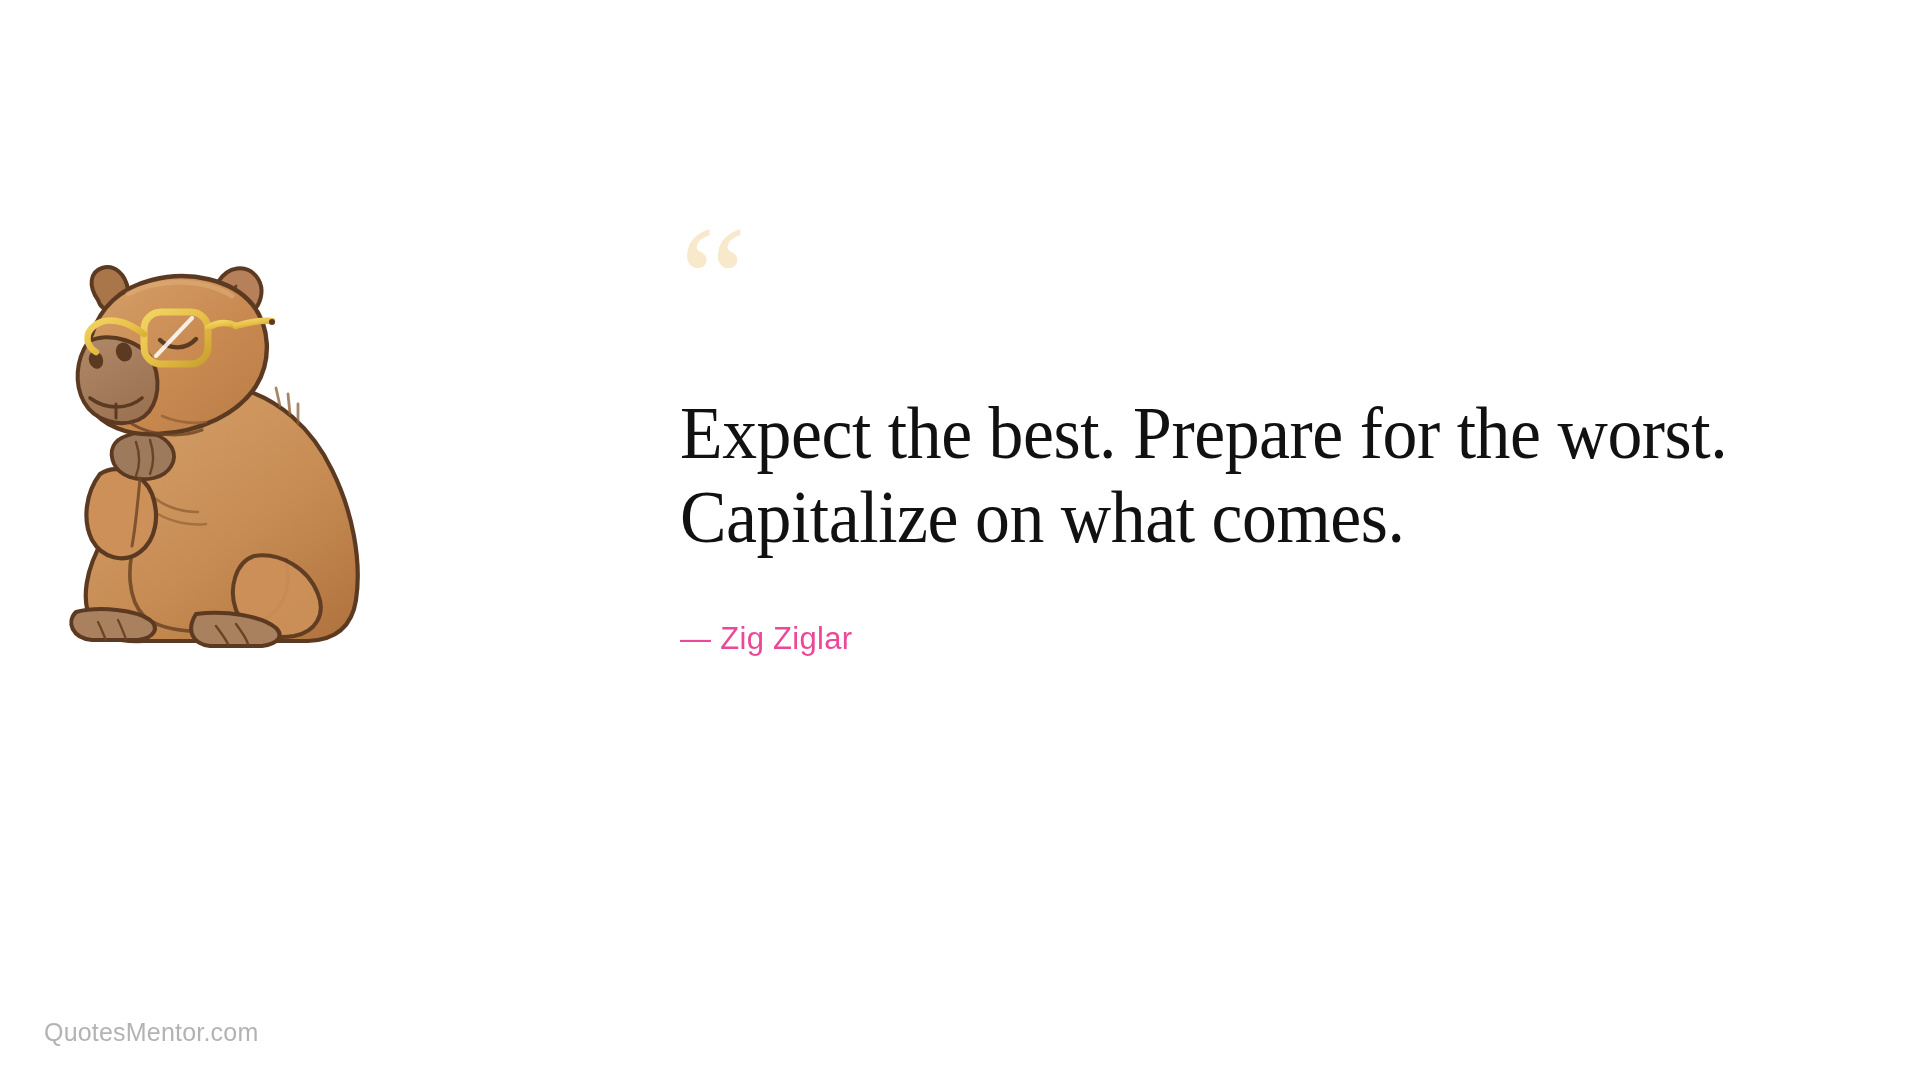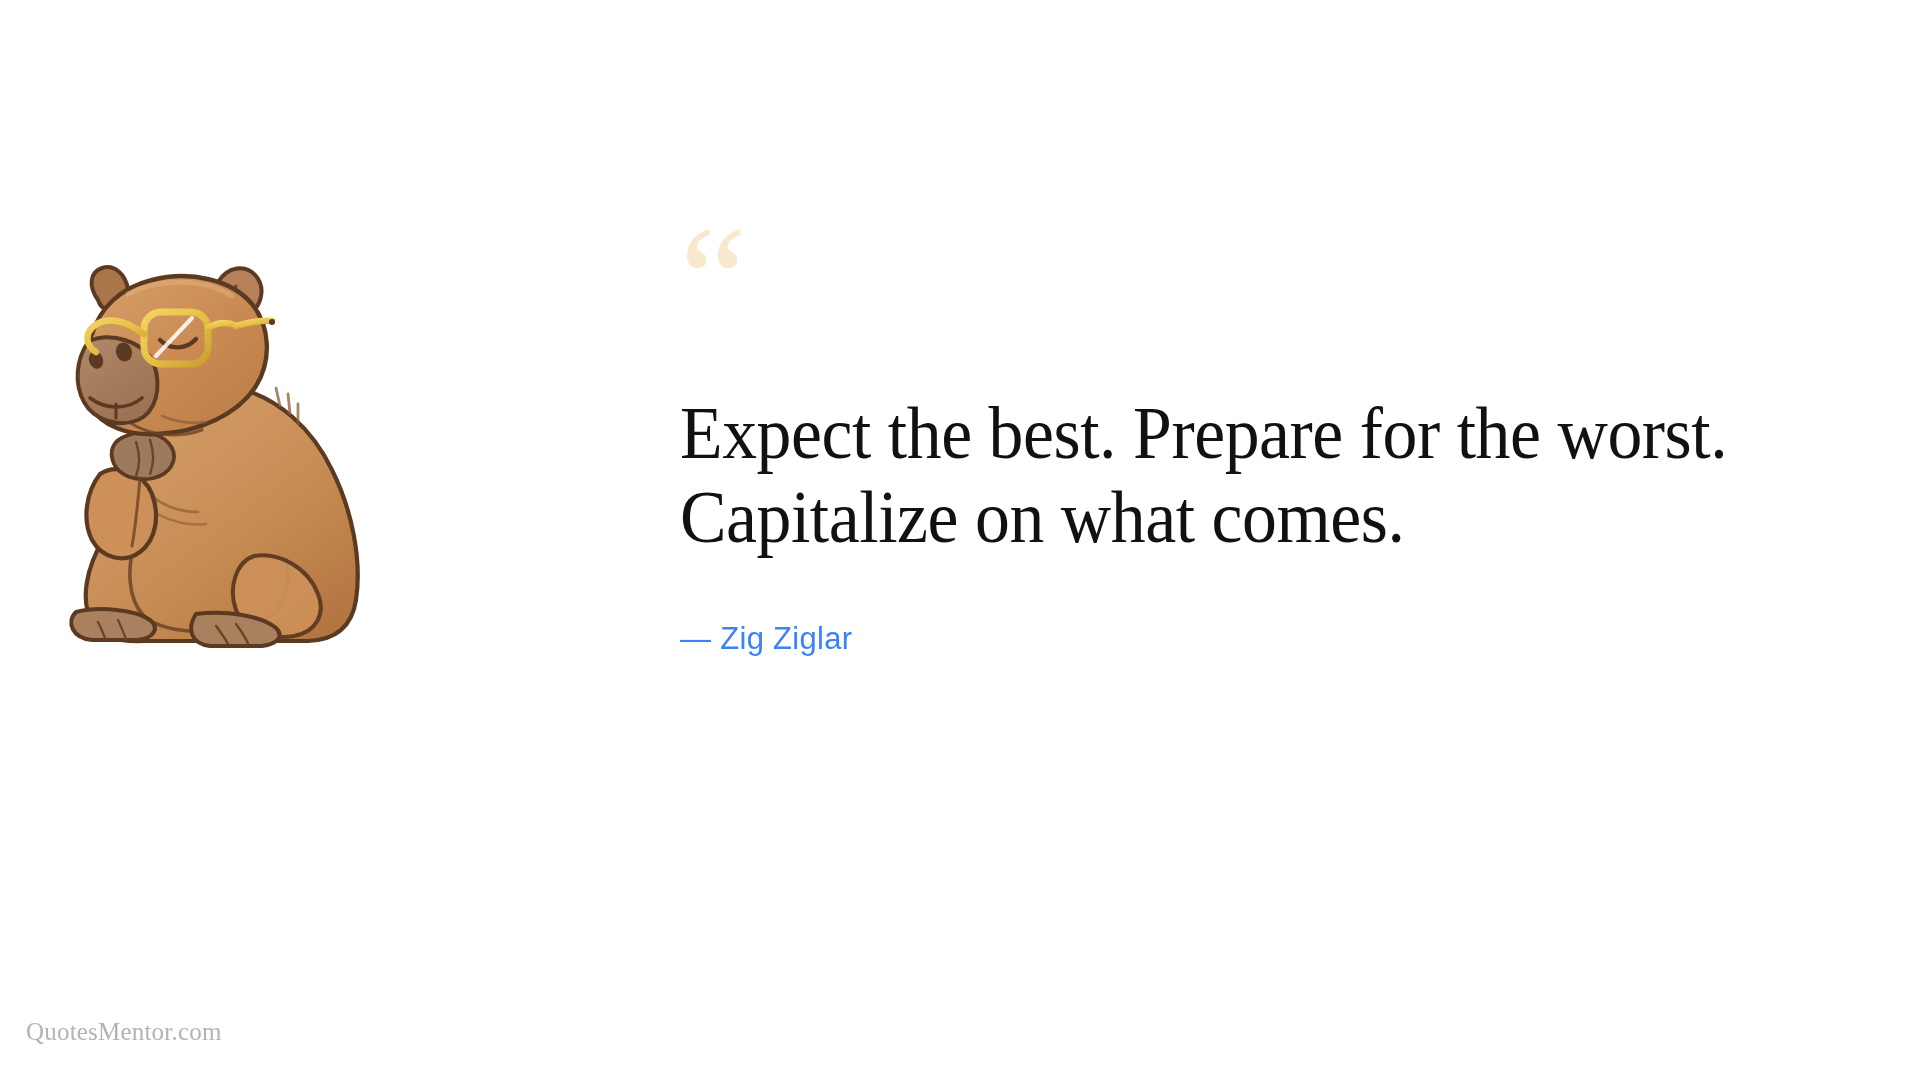--- a/index.html
+++ b/index.html
@@ -59,31 +59,31 @@
     font-weight: 400;
     max-width: 1135px;
     transform: scaleX(0.93);
     transform-origin: left center;
   }
 
   .attribution {
     margin-top: 62px;
     font-family: "Liberation Sans", sans-serif;
     font-size: 31px;
-    color: #3b82f6;
+    color: #ec4899;
     letter-spacing: 0.3px;
     font-weight: 400;
   }
 
   
   .watermark {
     position: absolute;
-    left: 26px;
+    left: 44px;
     top: 1018px;
-    font-family: Liberation Serif, serif;
+    font-family: Liberation Sans, sans-serif;
     font-size: 25px;
     color: #B3B3B3;
     letter-spacing: 0.2px;
   }
 </style>
 </head>
 <body>
 
 <div class="card">
 

